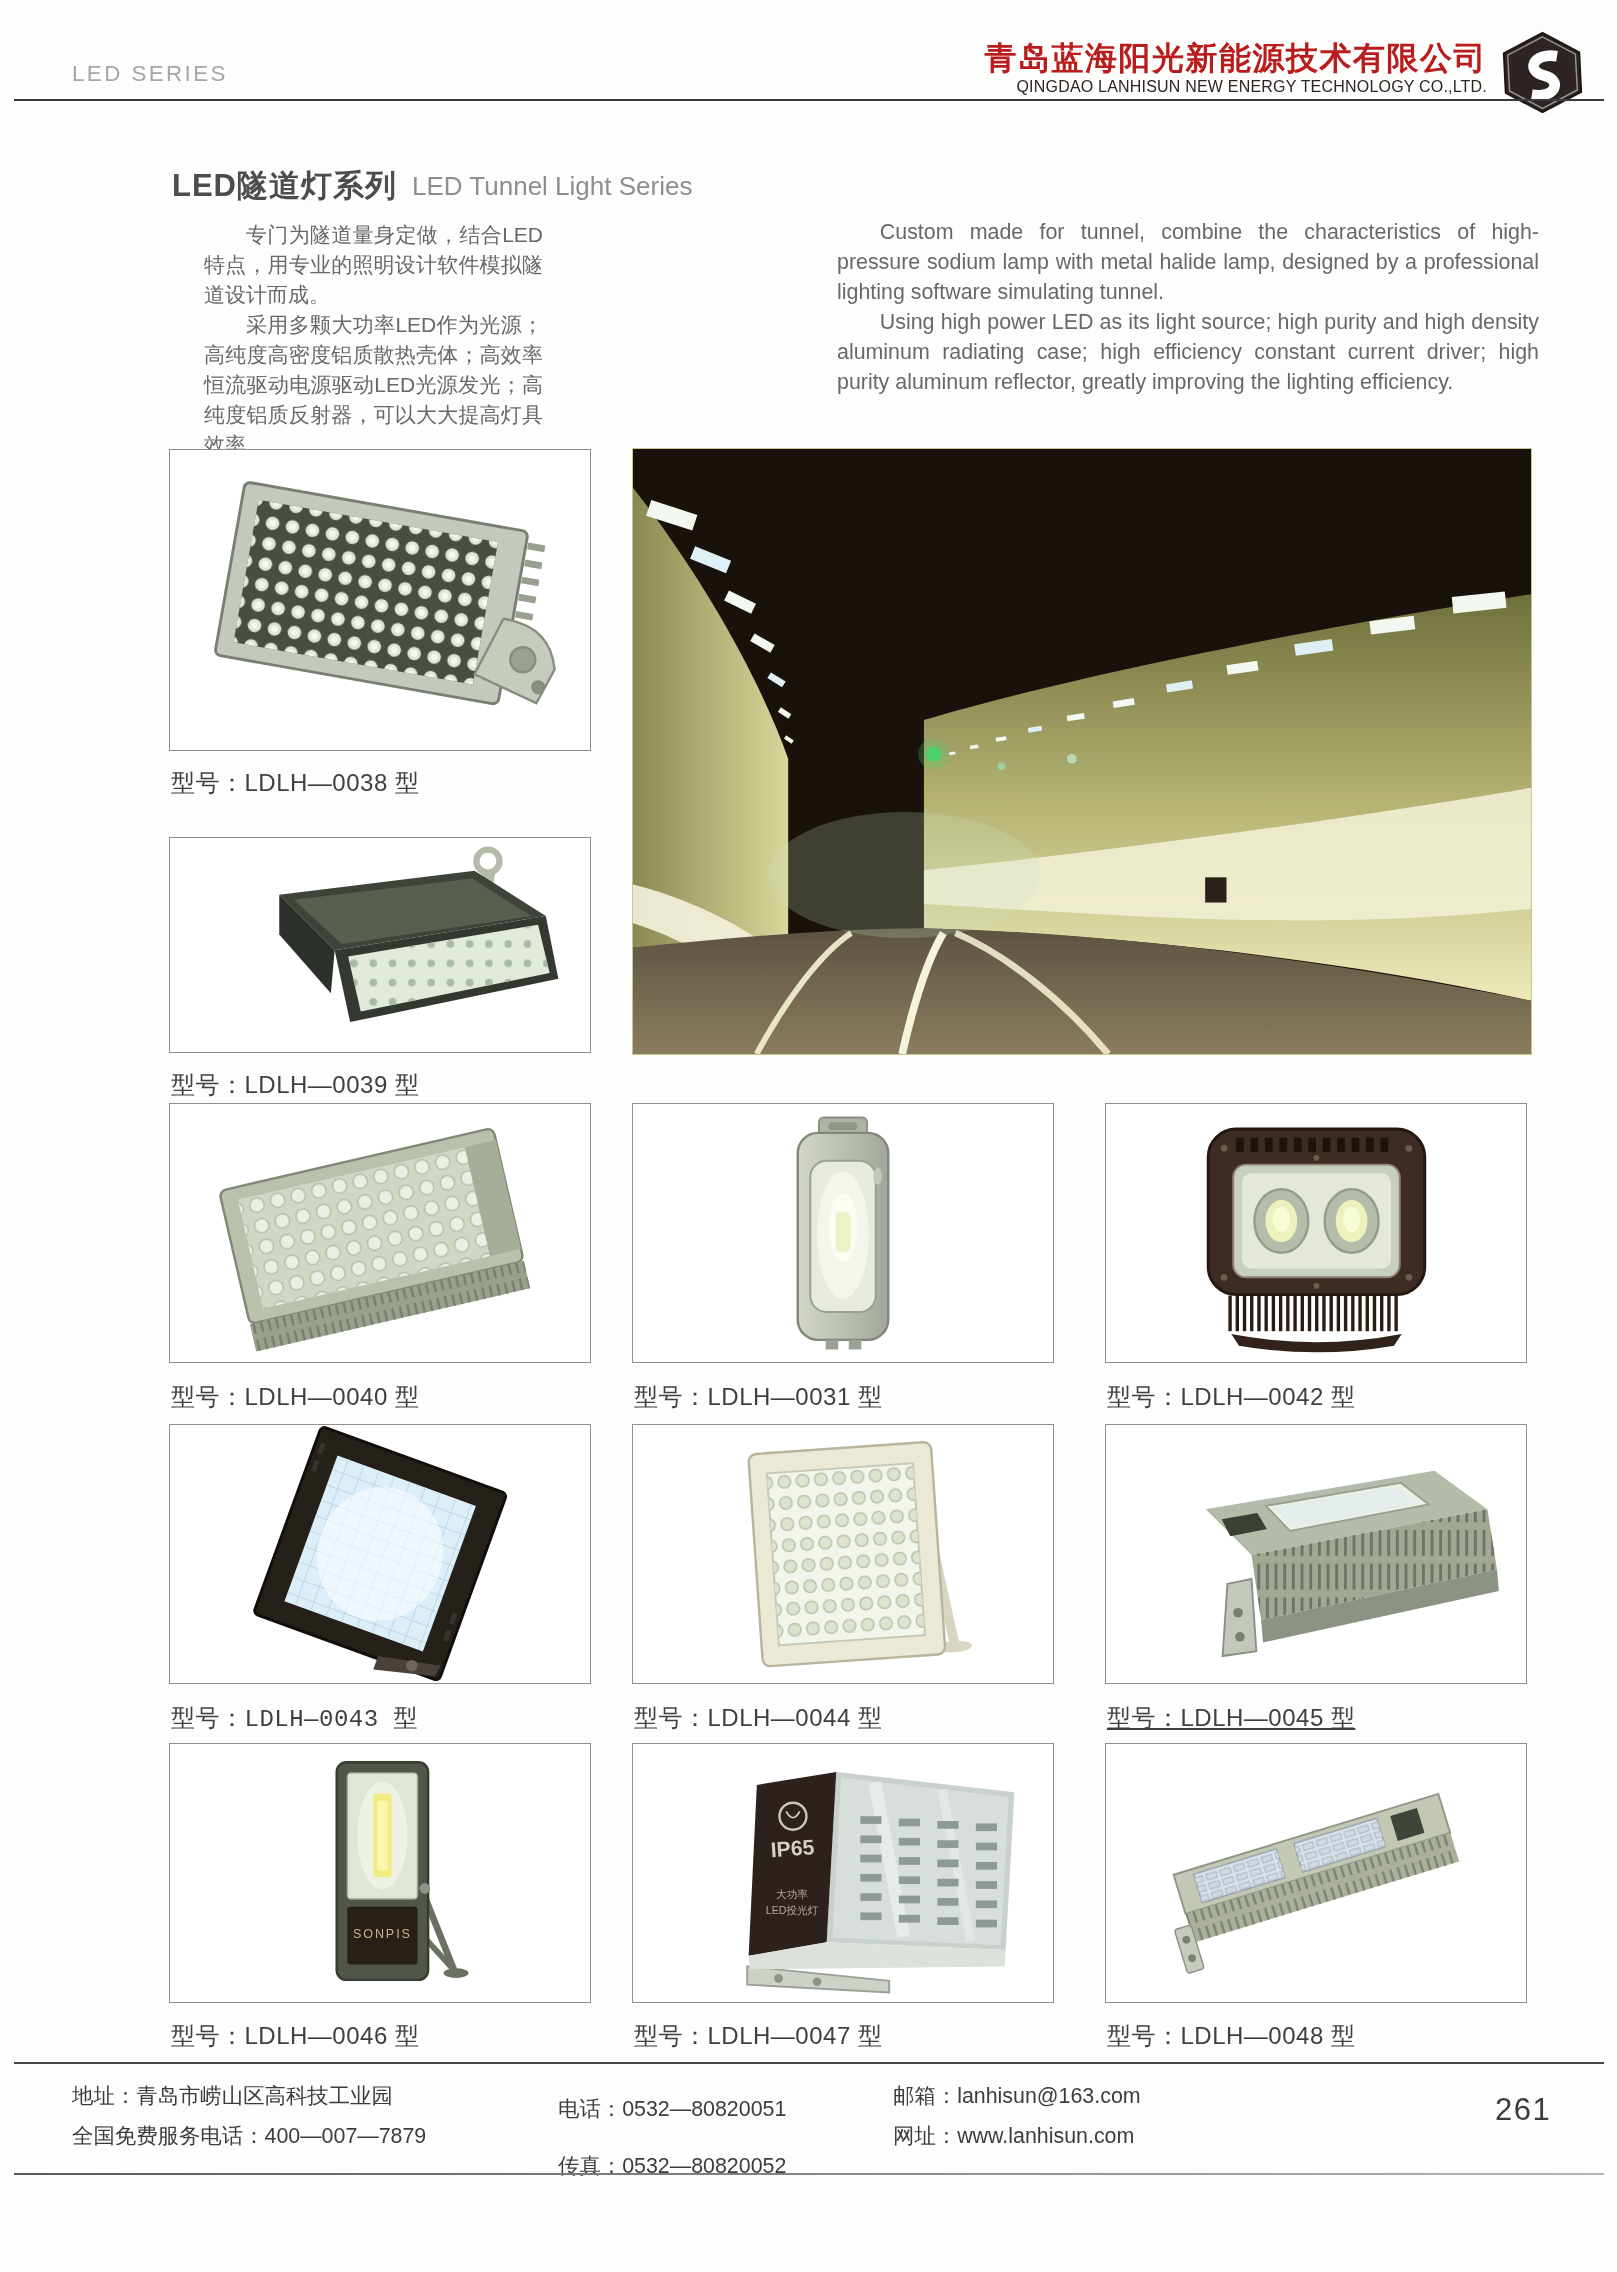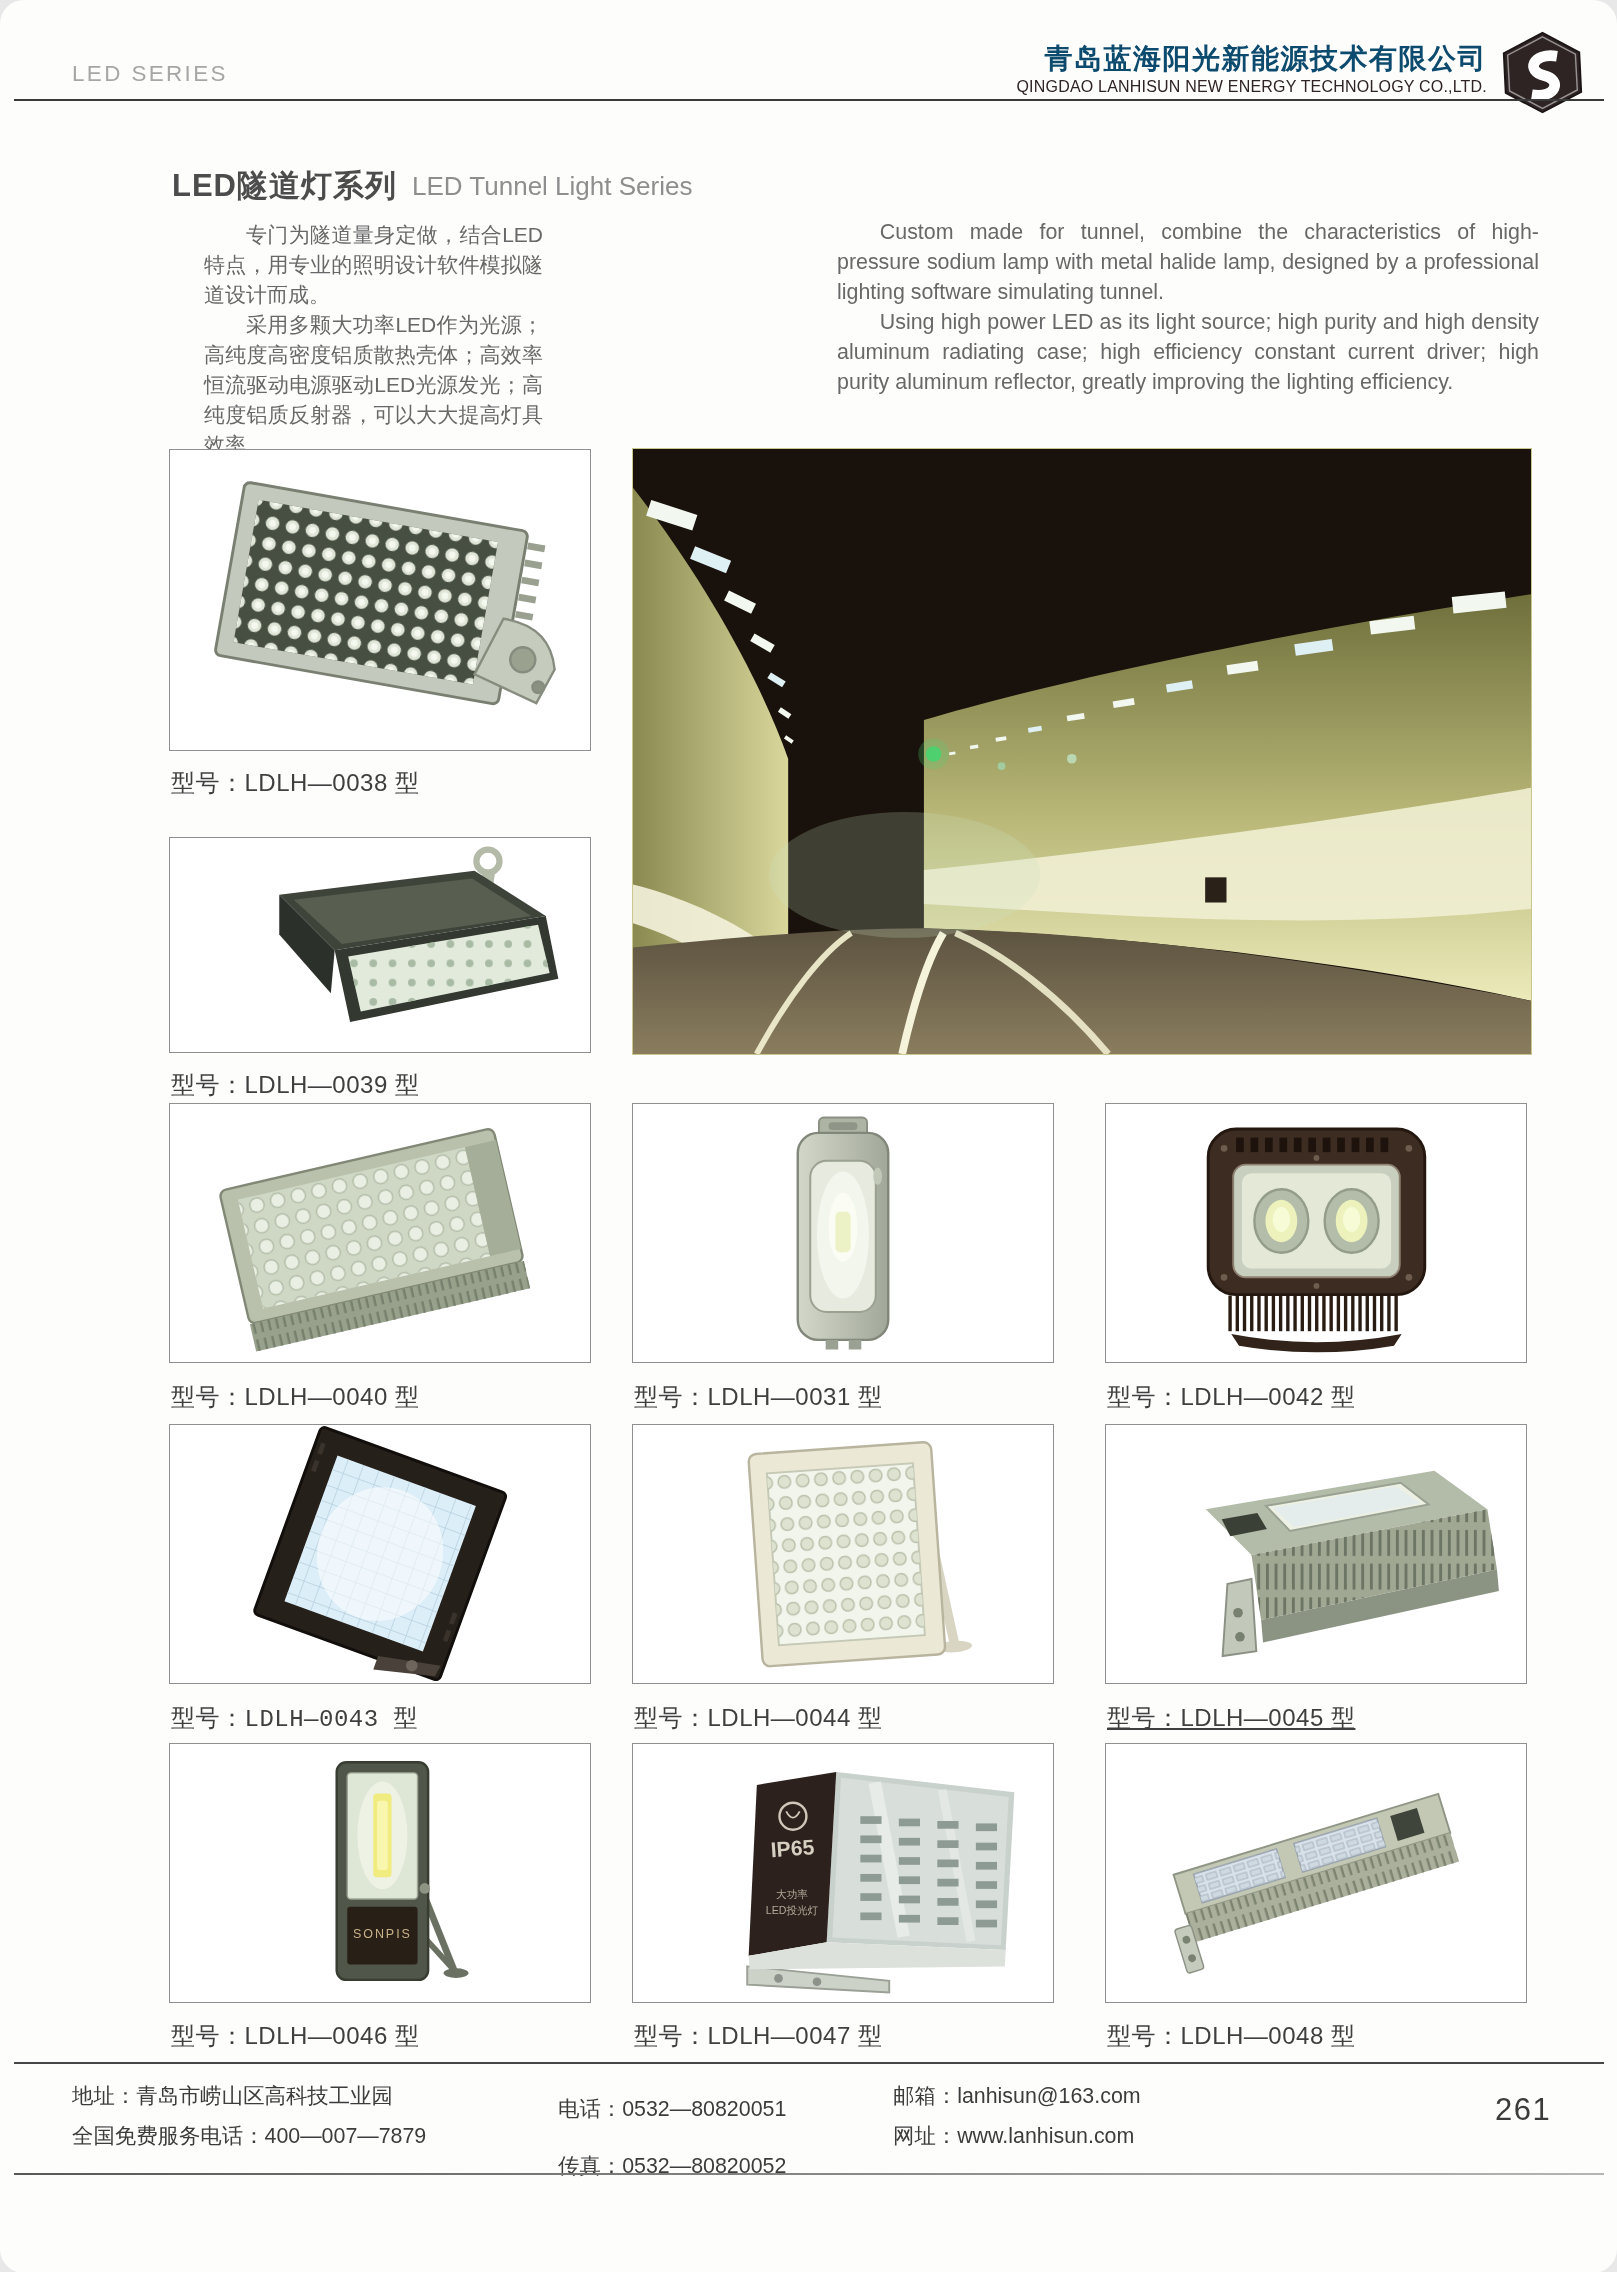--- a/index.html
+++ b/index.html
@@ -1,22 +1,22 @@
 <!DOCTYPE html>
 <html style="font-size:7.8px"><head>
 <meta charset="utf-8">
 <style>
   html,body{margin:0;padding:0;background:#e8e8e8;}
   #page{position:relative;width:1617px;height:2273px;background:#fdfdfc;overflow:hidden;
-        font-family:"Liberation Sans","DejaVu Sans",sans-serif;border-radius:24px;}
+        font-family:"Liberation Sans","DejaVu Sans",sans-serif;}
   .abs{position:absolute;}
   
   .series-label{left:72px;top:61px;font-size:22.4px;color:#a6a6a6;letter-spacing:2.4px;}
   .company{right:130px;top:41px;text-align:right;}
-  .company-cn{font-size:28px;font-weight:bold;color:#0c4a6e;letter-spacing:1.5px;line-height:35px;}
+  .company-cn{font-size:32px;font-weight:bold;color:#b91c1c;letter-spacing:1.5px;line-height:35px;}
   .company-en{font-size:16px;color:#2e2424;margin-top:1.9px;letter-spacing:0.2px;}
   .logo{left:1498px;top:31px;width:89px;height:84px;}
   .rule{left:13.6px;width:1590px;background:#3a3a3a;}
   .rule-header{top:99px;height:2.4px;}
   .rule-footer-top{top:2062px;height:2.4px;background:#474747;}
   .rule-footer-bottom{top:2173px;height:1.9px;background:linear-gradient(90deg,#585858,#b5b5b5);}
   
   .title-cn{left:172px;top:165px;font-size:31px;font-weight:bold;color:#4c4c4c;letter-spacing:1px;}
   .title-en{left:412px;top:171px;font-size:26px;color:#8e8e8e;}
   .intro{color:#686868;text-align:justify;}

